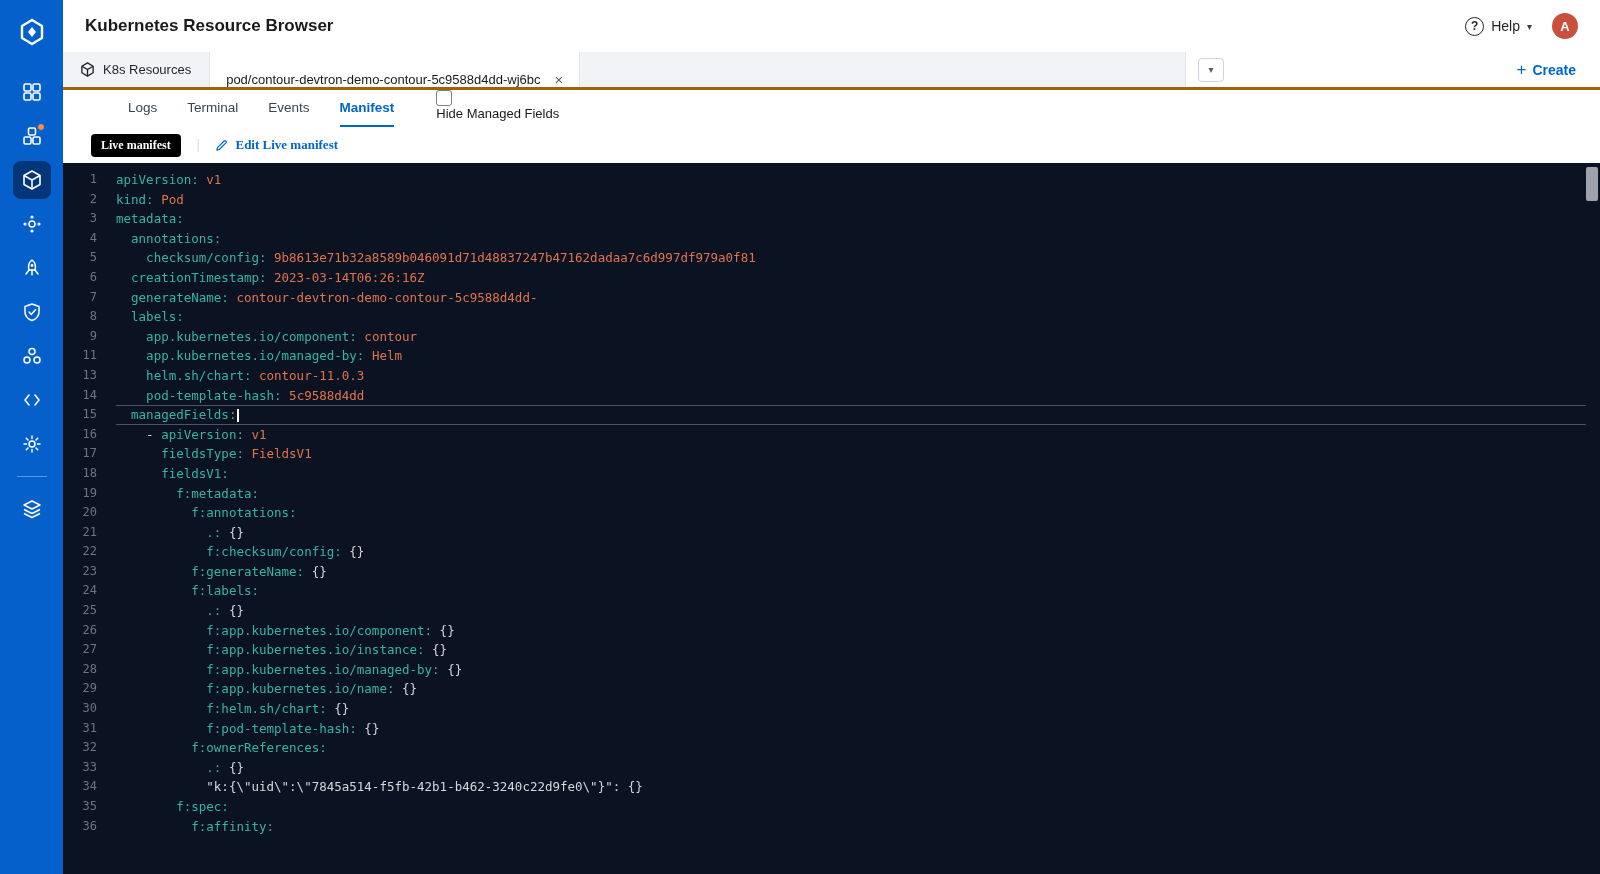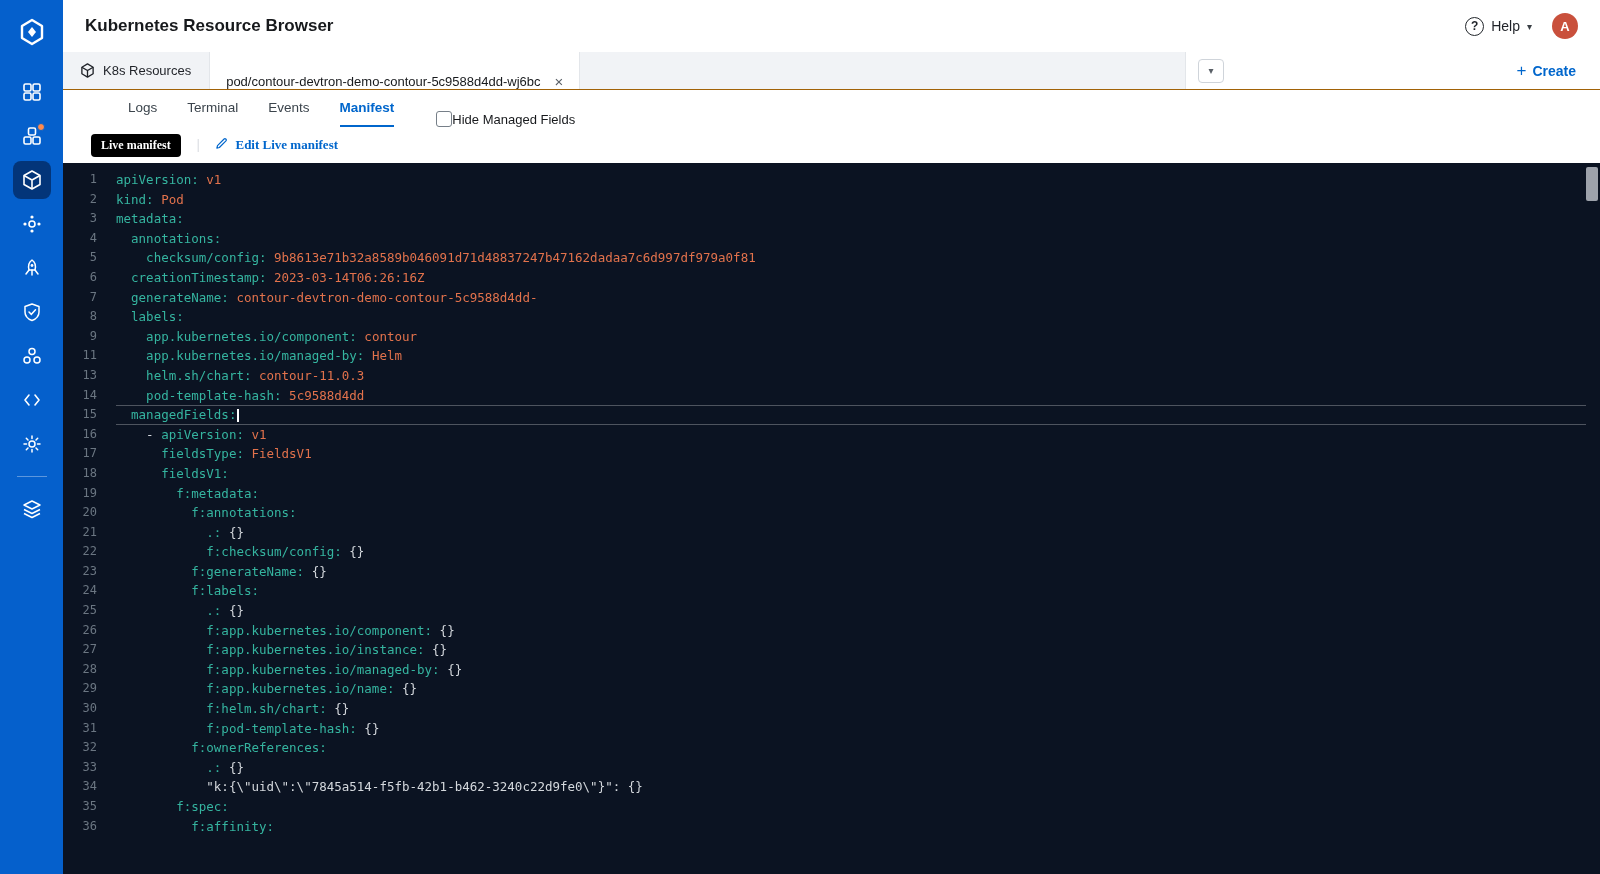--- a/index.html
+++ b/index.html
@@ -25,52 +25,52 @@
   .header-right { display:flex; align-items:center; gap:20px; }
   .help { display:flex; align-items:center; gap:7px; cursor:pointer; color:#1f2228; font-size:14px; }
   .help-q { width:19px; height:19px; border-radius:50%; border:1.6px solid #23272c;
     display:flex; align-items:center; justify-content:center; font-size:12px; font-weight:700; }
   .chev { font-size:10px; color:#3a3f45; }
   .avatar { width:26px; height:26px; border-radius:50%; background:#c9503c; color:#fff;
     font-size:13px; font-weight:700; display:flex; align-items:center; justify-content:center; cursor:pointer; }
 
   
   .tabbar { position:absolute; left:63px; top:52px; right:0; height:38px; background:#f1f3f6;
-    display:flex; align-items:stretch; border-bottom:1px solid #a16207; }
+    display:flex; align-items:stretch; border-bottom:3px solid #a16207; }
   .tab-resources { display:flex; align-items:center; gap:8px; padding:0 18px 0 17px;
     font-size:13px; color:#1f2228; cursor:pointer; white-space:nowrap; }
   .tab-pod { display:flex; align-items:flex-end; gap:14px; padding:0 16px; background:#fff;
     border-left:1px solid #e3e6ea; border-right:1px solid #e3e6ea; font-size:13px; color:#17191c;
     cursor:pointer; white-space:nowrap; }
   .tab-close { color:#595f66; font-size:15px; line-height:1; cursor:pointer; }
   .tabbar-right { margin-left:auto; background:#fff; border-left:1px solid #e3e6ea;
     display:flex; align-items:center; flex:0 0 415px; padding:0 24px 0 12px; }
   .tab-dd-btn { width:26px; height:24px; border:1px solid #cfd4da; border-radius:4px; background:#fff;
     display:flex; align-items:center; justify-content:center; color:#595f66; font-size:10px; cursor:pointer; }
   .create-btn { margin-left:auto; color:#0066cc; font-size:14px; font-weight:600;
     display:flex; align-items:center; gap:6px; cursor:pointer; }
   .create-plus { font-size:17px; font-weight:400; line-height:1; }
 
   
   .subtabbar { position:absolute; left:63px; top:90px; right:0; height:37px; background:#fff;
     display:flex; align-items:stretch; padding-left:29px;margin-left:36px; }
   .subtab { display:flex; align-items:center; margin-right:30px; font-size:13.5px; color:#3b444c;
     border-bottom:2px solid transparent; cursor:pointer; }
   .subtab.active { color:#0066cc; font-weight:600; border-bottom-color:#0066cc; }
-  .cb-group { display:flex; align-items:flex-end; margin-left:12px; cursor:pointer; }
+  .cb-group { display:flex; align-items:flex-start; margin-left:12px; cursor:pointer;flex-direction:column; }
   .checkbox { width:16px; height:16px; border:1.5px solid #767f88; border-radius:3px; background:#fff; }
   .cb-label { font-size:13px; color:#17191c; }
 
   
   .manifestbar { position:absolute; left:63px; top:127px; right:0; height:36px; background:#fff;
     display:flex; align-items:center; padding-left:28px;font-family:Liberation Serif, serif; }
   .live-badge { background:#000; color:#fff; font-size:12px; font-weight:600;
     padding:4px 10px; border-radius:4px; }
   .mb-sep { color:#c9ced4; margin:0 16px; font-size:14px; }
-  .edit-link { color:#0066cc; font-size:13px; font-weight:600; display:flex; align-items:flex-start; gap:7px; cursor:pointer; }
+  .edit-link { color:#0066cc; font-size:13px; font-weight:600; display:flex; align-items:center; gap:7px; cursor:pointer; }
 
   
   .editor { position:absolute; left:63px; top:163px; right:0; bottom:0; background:#0b1322;
     overflow:hidden; padding-top:7px; font-family:"DejaVu Sans Mono",monospace; font-size:12.5px; }
   .code-line { display:flex; align-items:center; height:19.6px; line-height:19.6px;
     white-space:pre; position:relative; }
   .line-number { flex:0 0 34px; text-align:right; color:#6b7682; margin-right:19px;
     font-size:12px; user-select:none; }
   .line-code { flex:1; }
   .tok-key { color:#35b5a0; }

